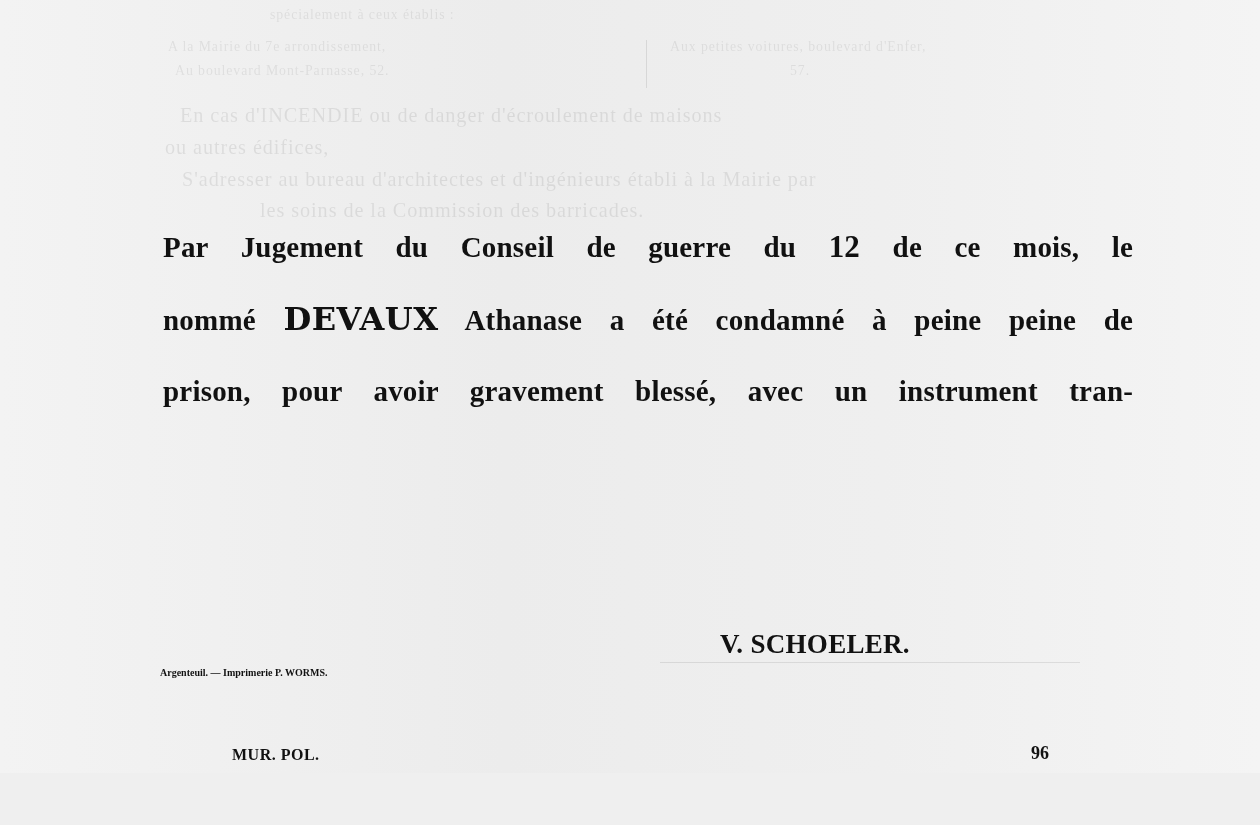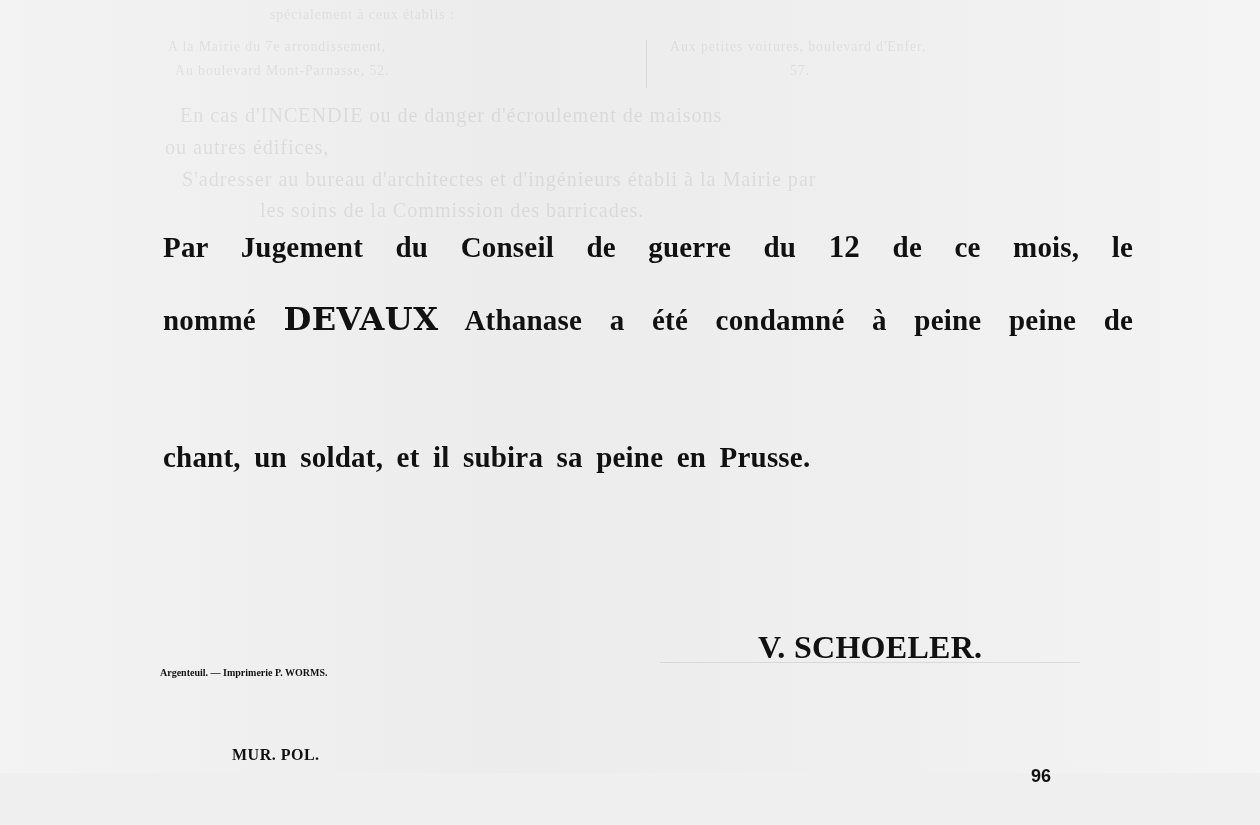--- a/index.html
+++ b/index.html
@@ -36,37 +36,37 @@
       font-family: "DejaVu Serif", serif; font-weight: bold;
       font-size: 32px; letter-spacing: 0.5px;
     }
     .num { font-size: 31px; }
     .date-line {
       position: absolute; right: 133px; top: 531px;
       font-family: "Liberation Serif", serif; font-weight: bold;
       font-size: 30px; white-space: nowrap; color: #111;
     }
     .signature {
-      position: absolute; left: 758px; top: 629px;
+      position: absolute; left: 720px; top: 629px;
       font-family: "Liberation Serif", serif; font-weight: bold;
-      font-size: 32px; white-space: nowrap; color: #111; letter-spacing: 0.3px;
+      font-size: 27px; white-space: nowrap; color: #111; letter-spacing: 0.3px;
     }
     .printer {
       position: absolute; left: 160px; top: 667px;
       font-family: "Liberation Serif", serif; font-weight: bold;
       font-size: 10px; white-space: nowrap; color: #111;
     }
     .footer-left {
       position: absolute; left: 232px; top: 746px;
       font-family: "Liberation Serif", serif; font-weight: bold;
       font-size: 16px; letter-spacing: 0.5px; color: #111;
     }
     .footer-right {
-      position: absolute; left: 1031px; top: 766px;
-      font-family: Liberation Sans, sans-serif; font-weight: bold;
+      position: absolute; left: 1031px; top: 743px;
+      font-family: Liberation Serif, serif; font-weight: bold;
       font-size: 18px; color: #111;
     }
   </style>
 </head>
 <body>
 
 <div class="page">
 
   <div class="ghost small" style="left:270px;top:6px;">spécialement à ceux établis :</div>
   <div class="ghost small" style="left:168px;top:38px;">A la Mairie du 7e arrondissement,</div>
@@ -81,24 +81,24 @@
   <div class="ghost-rule" style="left:660px;top:662px;width:420px;height:1px;"></div>
 
   <div class="body-line" style="top:227px;">
     <span>Par</span> <span>Jugement</span> <span>du</span> <span>Conseil</span> <span>de</span> <span>guerre</span> <span>du</span> <span class="num">12</span> <span>de</span> <span>ce</span> <span>mois,</span> <span>le</span>
   </div>
 
   <div class="body-line" style="top:299px;">
     <span>nommé</span> <span class="name">DEVAUX</span> <span>Athanase</span> <span>a</span> <span>été</span> <span>condamné</span> <span>à</span> <span>peine</span> <span>peine</span> <span>de</span>
   </div>
 
+  <div class="body-line" style="top:371px;">
+    <span>prison,</span> <span>pour</span> <span>avoir</span> <span>gravement</span> <span>blessé,</span> <span>avec</span> <span>un</span> <span>instrument</span> <span>tran-</span>
+  </div>
 
-  <div class="body-line" style="top:437px;width:730px;text-align:left;text-align-last:left;word-spacing:6px;">
-    <span>chant,</span> <span>un</span> <span>soldat,</span> <span>et</span> <span>il</span> <span>subira</span> <span>sa</span> <span>peine</span> <span>en</span> <span>Prusse.</span>
-  </div>
 
 
   <div class="signature">V. SCHOELER.</div>
 
   <div class="printer">Argenteuil. — Imprimerie P. WORMS.</div>
 
   <div class="footer-left">MUR. POL.</div>
   <div class="footer-right">96</div>
 </div>
 

